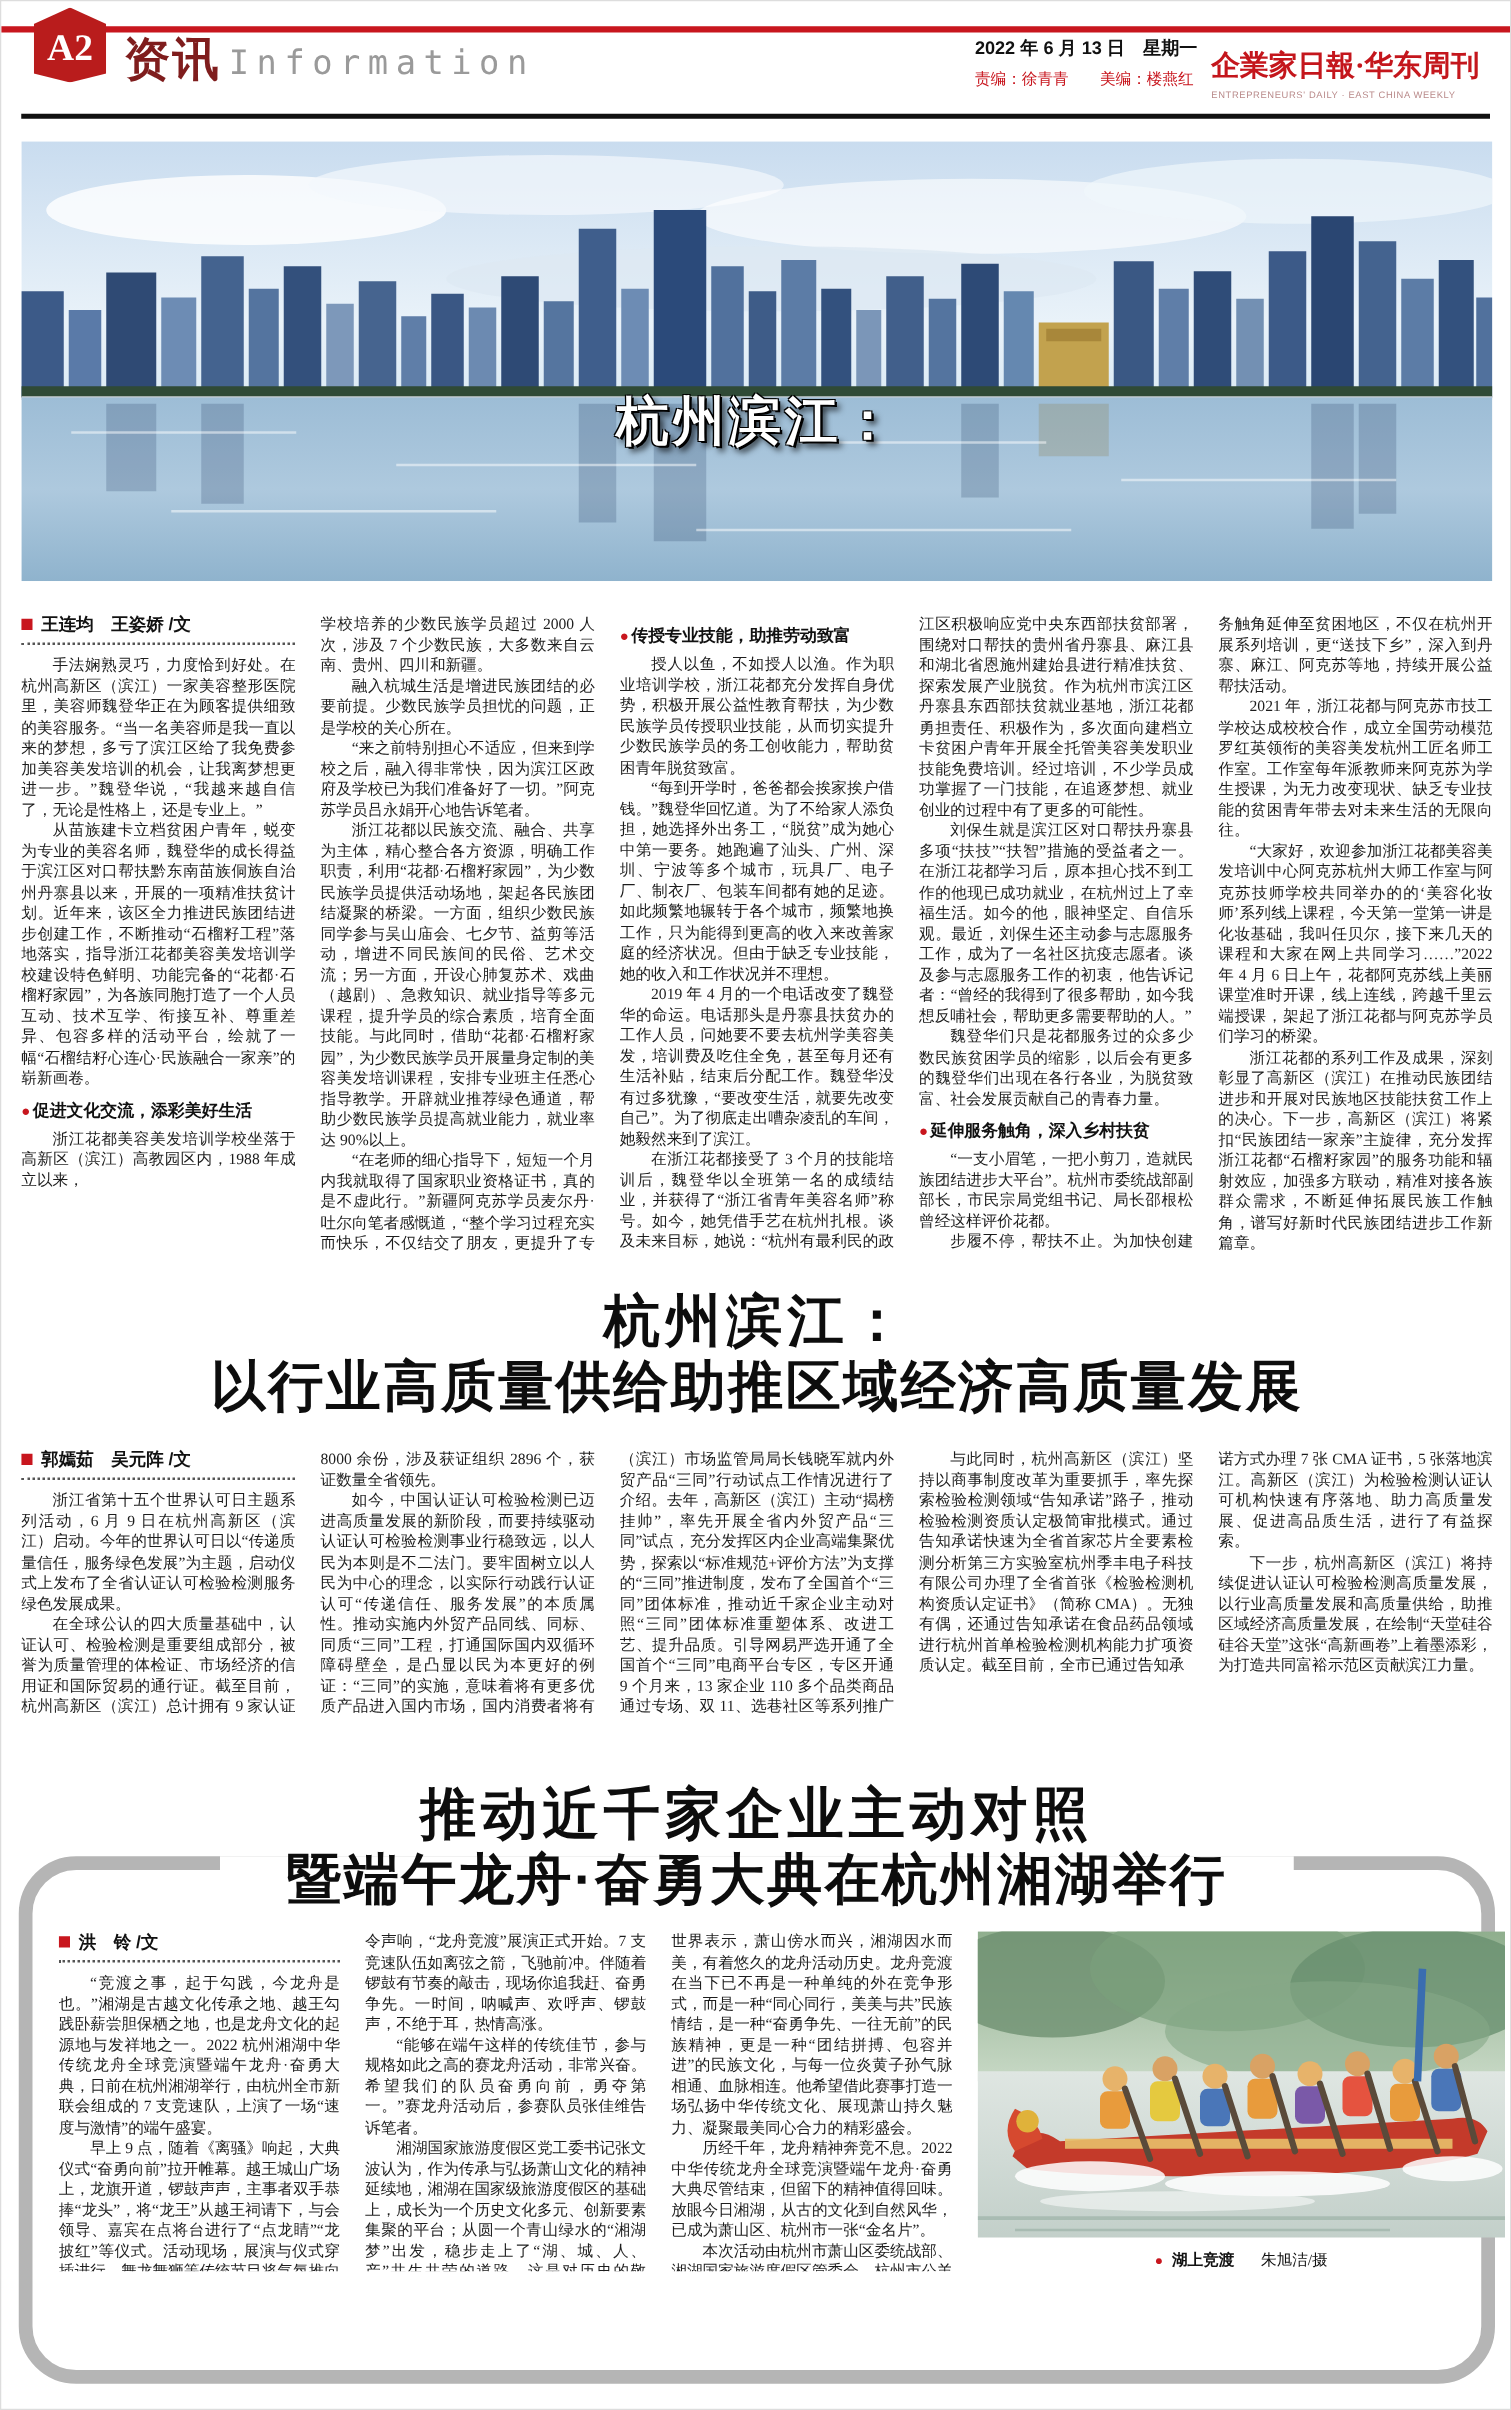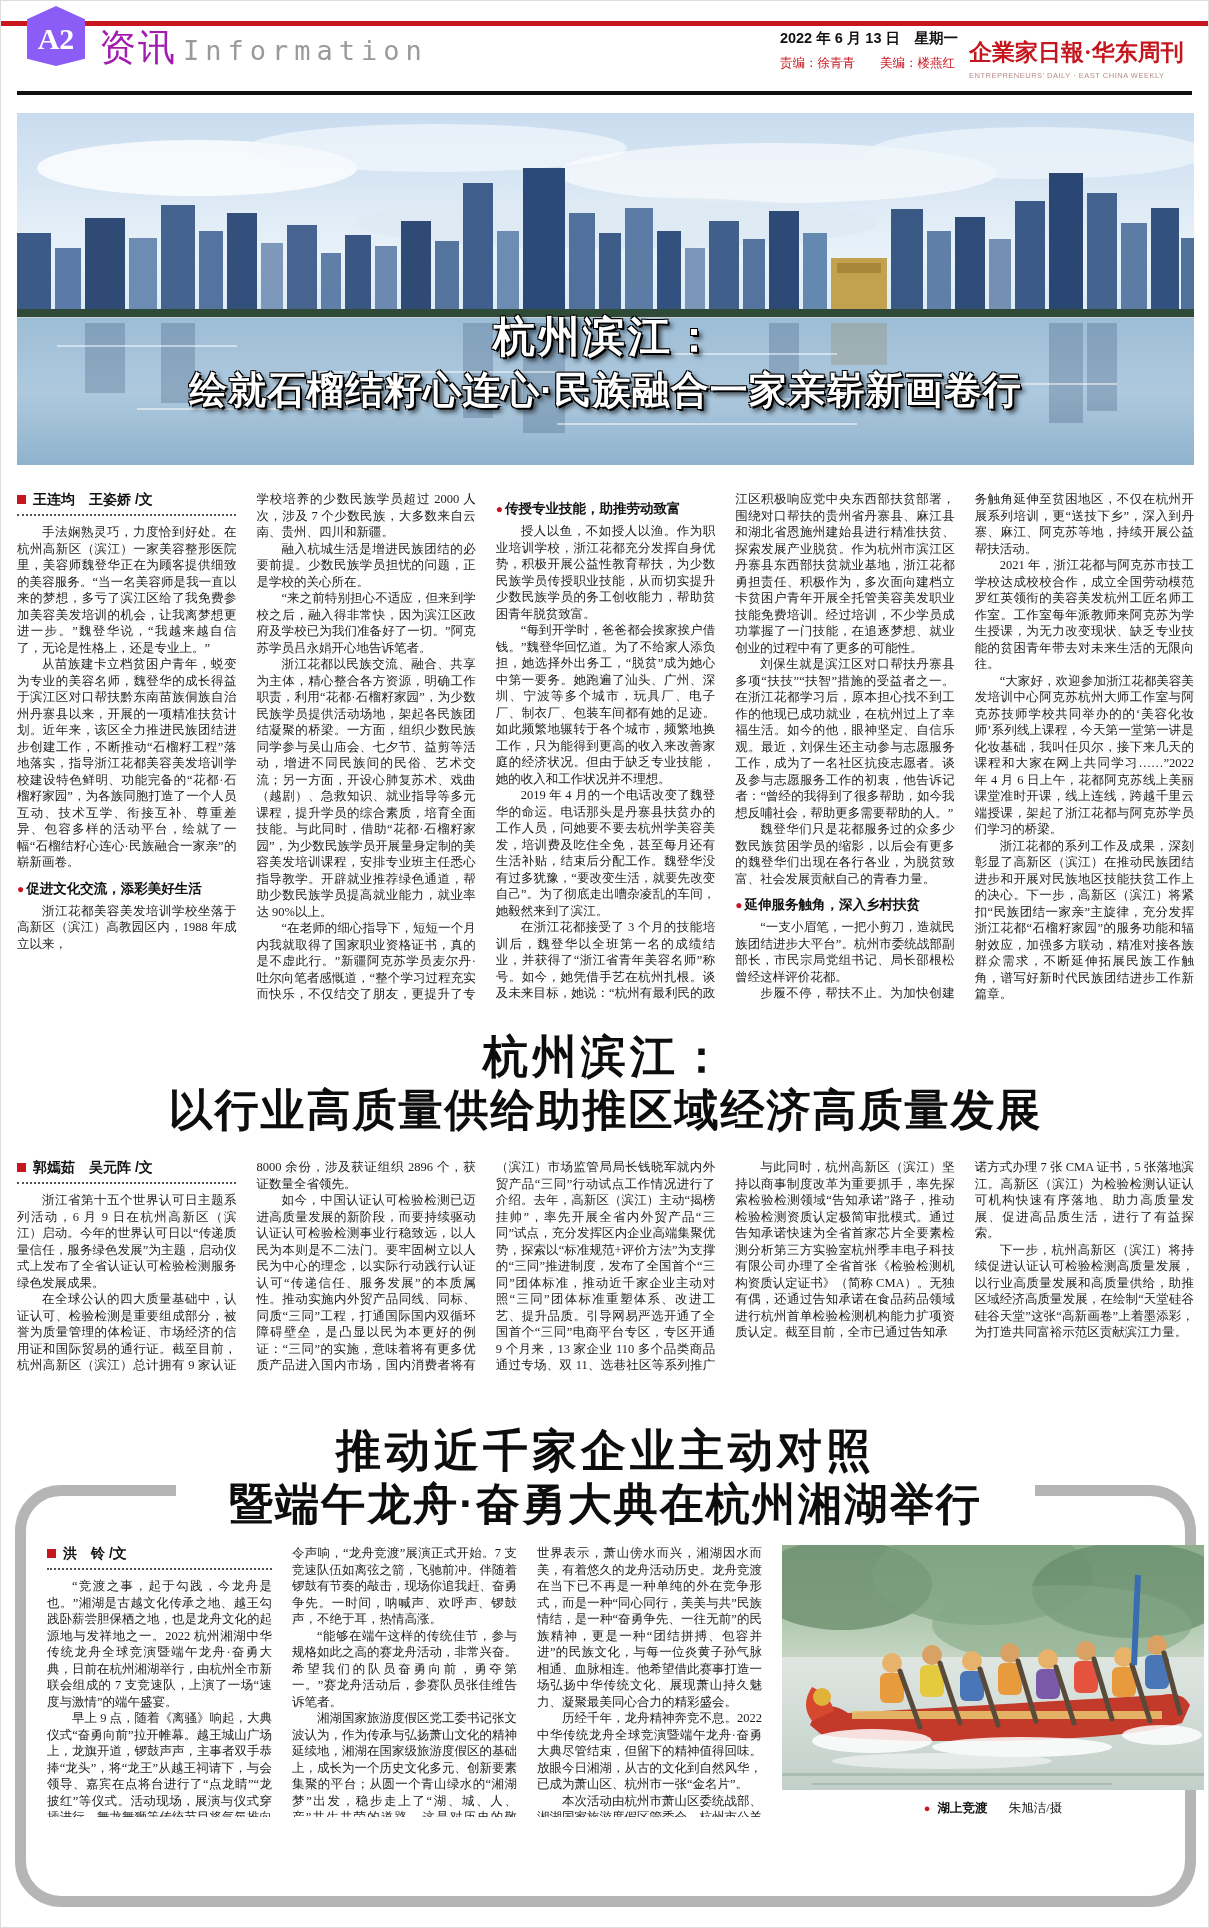--- a/index.html
+++ b/index.html
@@ -7,25 +7,25 @@
     width:1209px;height:1928px;position:relative;background:#fff;
     font-family:"Liberation Serif","DejaVu Serif",serif;color:#222;
     border:1px solid #ddd;box-sizing:border-box;overflow:hidden;
   }
   .sans{font-family:"Liberation Sans","DejaVu Sans",sans-serif;}
 
   
   #header{position:absolute;top:0;left:0;width:100%;height:96px;}
   .red-rule{position:absolute;top:20px;left:0;width:100%;height:5px;background:#c8161e;}
   .black-rule{position:absolute;top:90px;left:16px;right:16px;height:4px;background:#111;}
-  .badge{position:absolute;left:26px;top:5px;width:58px;height:60px;background:#8b5cf6;
+  .badge{position:absolute;left:26px;top:5px;width:58px;height:60px;background:#b91c1c;
     clip-path:polygon(50% 0,100% 22%,100% 88%,50% 100%,0 88%,0 22%);
     display:flex;align-items:center;justify-content:center;}
   .badge span{color:#fff;font-weight:900;font-size:30px;margin-top:6px;}
-  .section-cn{position:absolute;left:98px;top:22px;font-size:37px;font-weight:400;color:#a21caf;letter-spacing:2px;}
+  .section-cn{position:absolute;left:98px;top:22px;font-size:37px;font-weight:700;color:#7f1d1d;letter-spacing:2px;}
   .section-en{position:absolute;left:182px;top:34px;font-size:27px;color:#9a9a9a;
     font-family:"DejaVu Sans Mono","Liberation Mono",monospace;letter-spacing:6px;}
   .hdr-date{position:absolute;right:250px;top:28px;text-align:left;}
   .hdr-date .d{font-size:14.5px;font-weight:bold;color:#111;white-space:nowrap;}
   .hdr-date .e{font-size:12.5px;color:#c8161e;margin-top:7px;white-space:nowrap;}
   .masthead{position:absolute;right:24px;top:36px;width:215px;text-align:left;}
   .masthead .m{font-size:23px;font-weight:900;color:#c4161c;white-space:nowrap;
     font-family:"Liberation Serif",serif;letter-spacing:0px;}
   .masthead .ms{font-size:7.5px;color:#b98a8a;letter-spacing:0.5px;margin-top:3px;white-space:nowrap;}
 
@@ -172,21 +172,20 @@
     <g opacity="0.5" fill="#ffffff">
       <rect x="40" y="232" width="180" height="2"></rect>
         <rect x="300" y="258" width="240" height="2"></rect>
       <rect x="620" y="240" width="200" height="2"></rect>
         <rect x="880" y="270" width="220" height="2"></rect>
       <rect x="120" y="295" width="260" height="2"></rect>
         <rect x="540" y="310" width="300" height="2"></rect>
     </g>
   </svg>
   <div class="photo-headline ph1">杭州滨江：</div>
-  <div class="photo-headline ph2">绘就石榴结籽心连心·民族融合一家亲崭新画卷行</div>
 </div>
 
 <div id="article1">
   <div class="cols">
       <div class="col">
         <div class="byline"><span class="bymark"></span>王连均　王姿娇 /文</div>
         <p class="para">手法娴熟灵巧，力度恰到好处。在杭州高新区（滨江）一家美容整形医院里，美容师魏登华正在为顾客提供细致的美容服务。“当一名美容师是我一直以来的梦想，多亏了滨江区给了我免费参加美容美发培训的机会，让我离梦想更进一步。”魏登华说，“我越来越自信了，无论是性格上，还是专业上。”</p>
         <p class="para">从苗族建卡立档贫困户青年，蜕变为专业的美容名师，魏登华的成长得益于滨江区对口帮扶黔东南苗族侗族自治州丹寨县以来，开展的一项精准扶贫计划。近年来，该区全力推进民族团结进步创建工作，不断推动“石榴籽工程”落地落实，指导浙江花都美容美发培训学校建设特色鲜明、功能完备的“花都·石榴籽家园”，为各族同胞打造了一个人员互动、技术互学、衔接互补、尊重差异、包容多样的活动平台，绘就了一幅“石榴结籽心连心·民族融合一家亲”的崭新画卷。</p>
         <h4 class="subhead"><span class="dot">●</span>促进文化交流，添彩美好生活</h4>
         <p class="para">浙江花都美容美发培训学校坐落于高新区（滨江）高教园区内，1988 年成立以来，</p>

